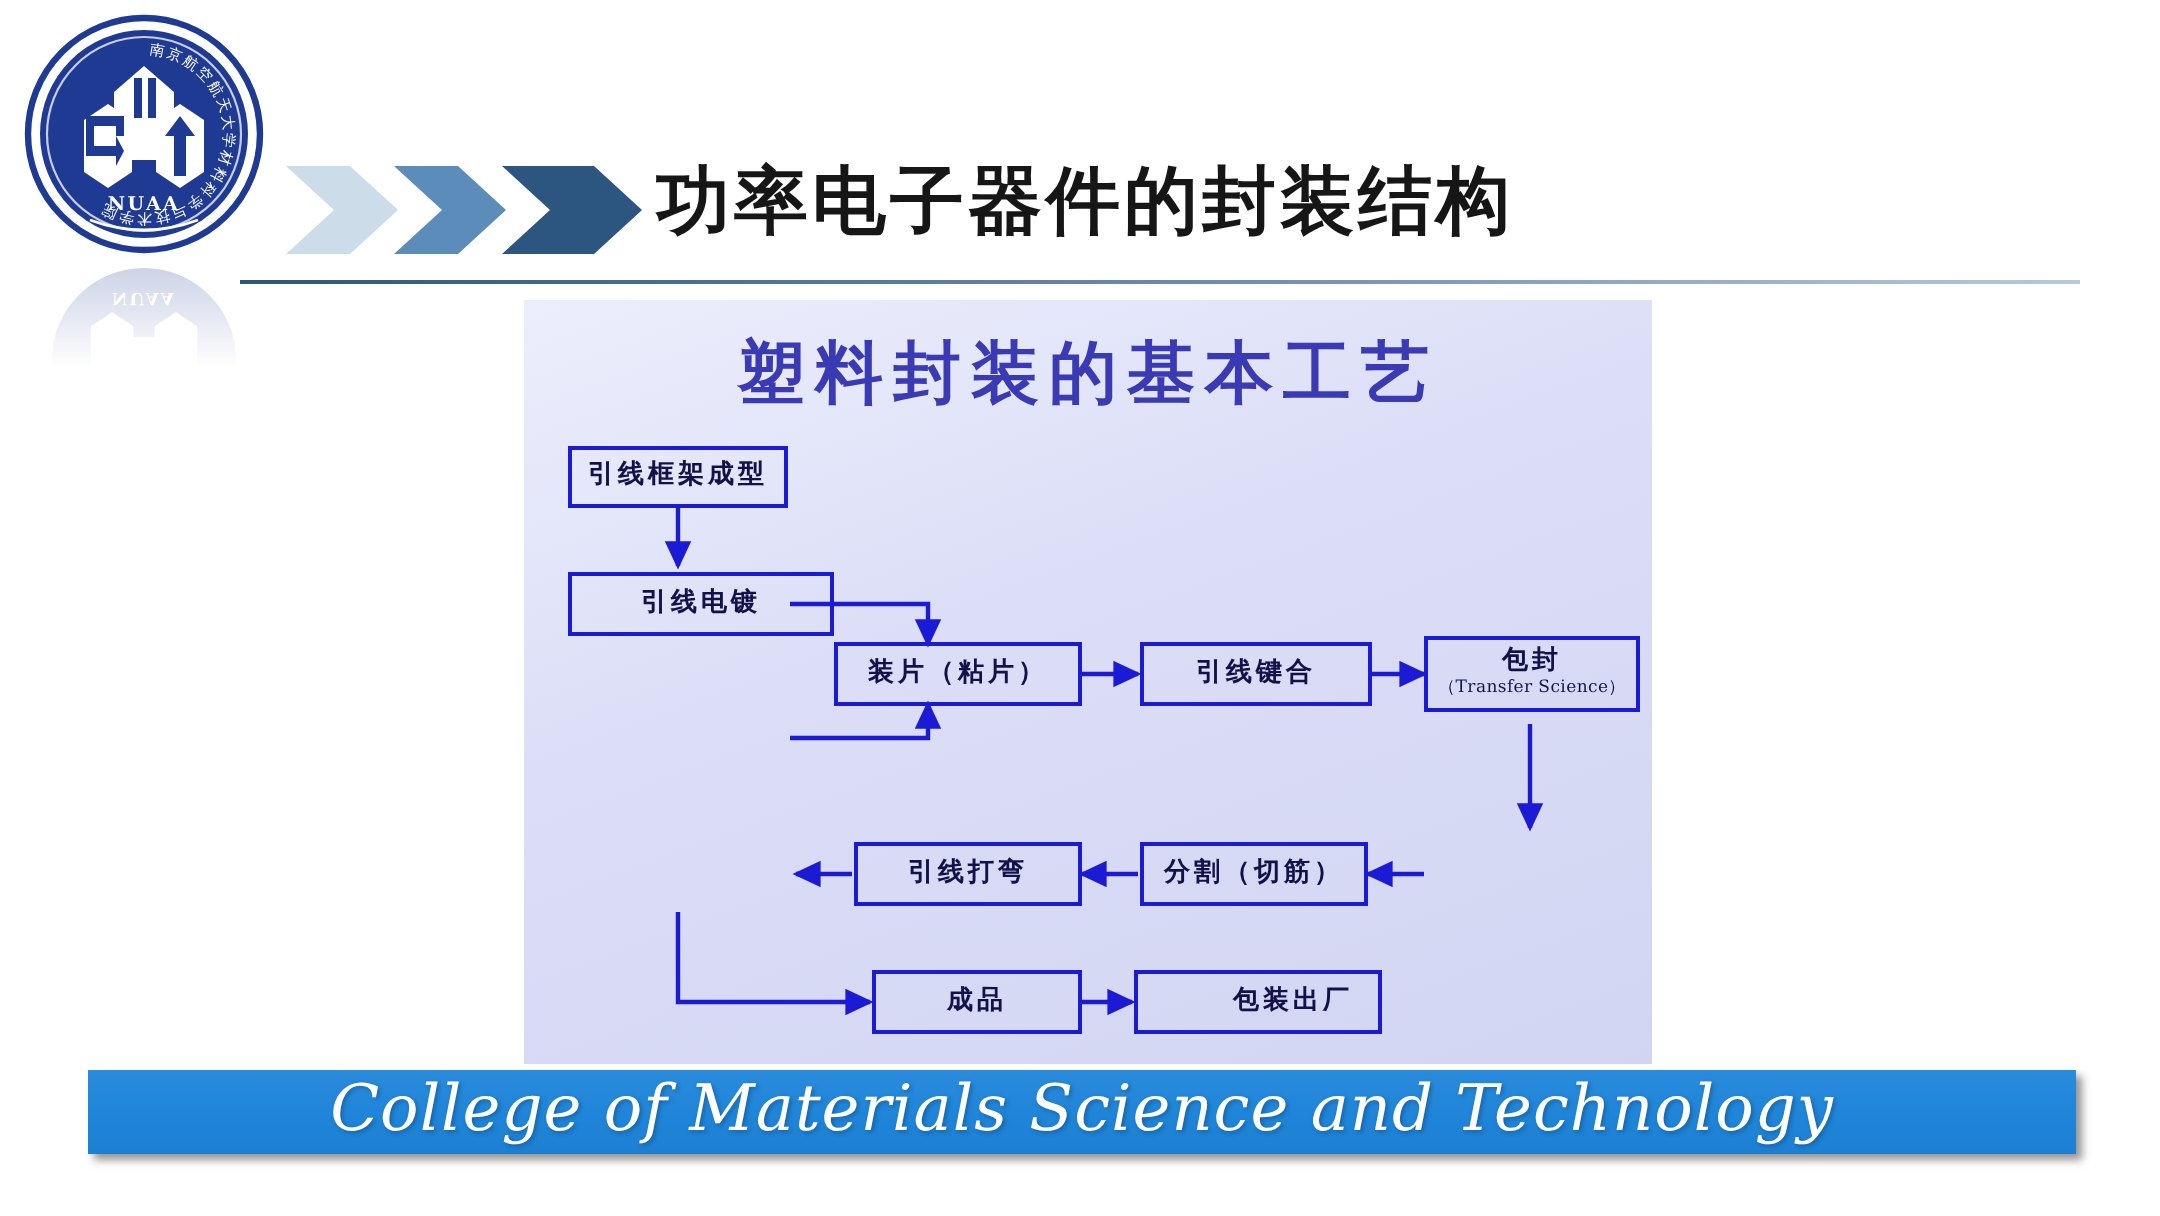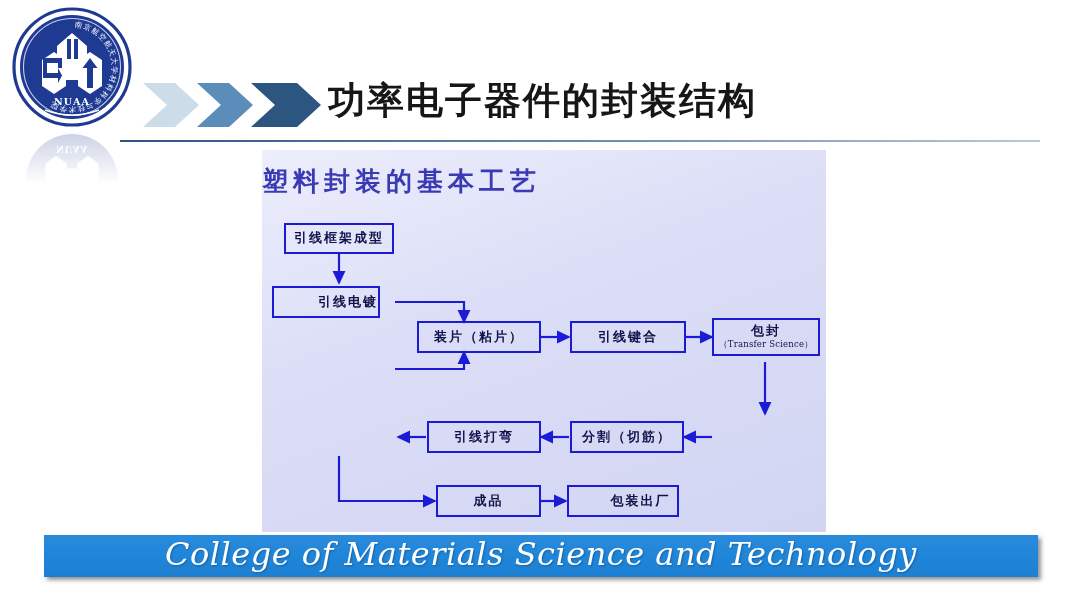--- a/index.html
+++ b/index.html
@@ -34,23 +34,23 @@
     position:absolute;left:120px;top:140px;width:920px;height:2px;
     background:linear-gradient(to right,#2c5580,#6f8fb4 55%,#b9c8da);
   }
 
   
   .flow-panel{
     position:absolute;left:262px;top:150px;width:564px;height:382px;
     background:linear-gradient(160deg,#eceefc 0%,#dcdef7 40%,#d2d5f2 100%);
   }
   .flow-title{
-    position:absolute;left:0;right:0;top:14px;
+    position:absolute;left:0;right:0;top:14px;text-align:center;
     font-family:"DejaVu Serif","Liberation Serif",serif;
-    font-size:26px;font-weight:700;color:#3a3ab4;letter-spacing:5px;
+    font-size:34px;font-weight:700;color:#3a3ab4;letter-spacing:5px;
   }
   .flow-canvas{position:absolute;inset:0;}
 
   .node{
     position:absolute;border:2px solid #1b1bd6;background:transparent;
     display:flex;flex-direction:column;align-items:center;justify-content:center;
     font-family:"DejaVu Serif","Liberation Serif",serif;
     color:#12124a;box-sizing:border-box;
   }
   .node .zh{font-size:13px;font-weight:700;letter-spacing:2px;line-height:1.1;white-space:nowrap;}
@@ -166,21 +166,21 @@
           <path d="M 77 306 L 77 351 L 173 351"></path>
 
           <path d="M 278 351 L 304 351"></path>
         </g>
       </svg>
 
       <div class="node" style="left:22px;top:73px;width:110px;height:31px;">
         <span class="zh">引线框架成型</span>
       </div>
 
-      <div class="node" style="left:10px;top:136px;width:108px;height:32px;align-items:flex-end;">
+      <div class="node" style="left:22px;top:136px;width:133px;height:32px;">
         <span class="zh">引线电镀</span>
       </div>
 
 
       <div class="node" style="left:155px;top:171px;width:124px;height:32px;">
         <span class="zh">装片（粘片）</span>
       </div>
 
       <div class="node" style="left:308px;top:171px;width:116px;height:32px;">
         <span class="zh">引线键合</span>
@@ -198,21 +198,21 @@
 
       <div class="node" style="left:165px;top:271px;width:114px;height:32px;">
         <span class="zh">引线打弯</span>
       </div>
 
 
       <div class="node" style="left:174px;top:335px;width:105px;height:32px;">
         <span class="zh">成品</span>
       </div>
 
-      <div class="node" style="left:305px;top:335px;width:112px;height:32px;padding-left:35px;">
+      <div class="node" style="left:305px;top:335px;width:124px;height:32px;padding-left:35px;">
         <span class="zh">包装出厂</span>
       </div>
 
     </div>
   </div>
 
   <div class="footer">
     <span class="footer-text">College of Materials Science and Technology</span>
   </div>
 

